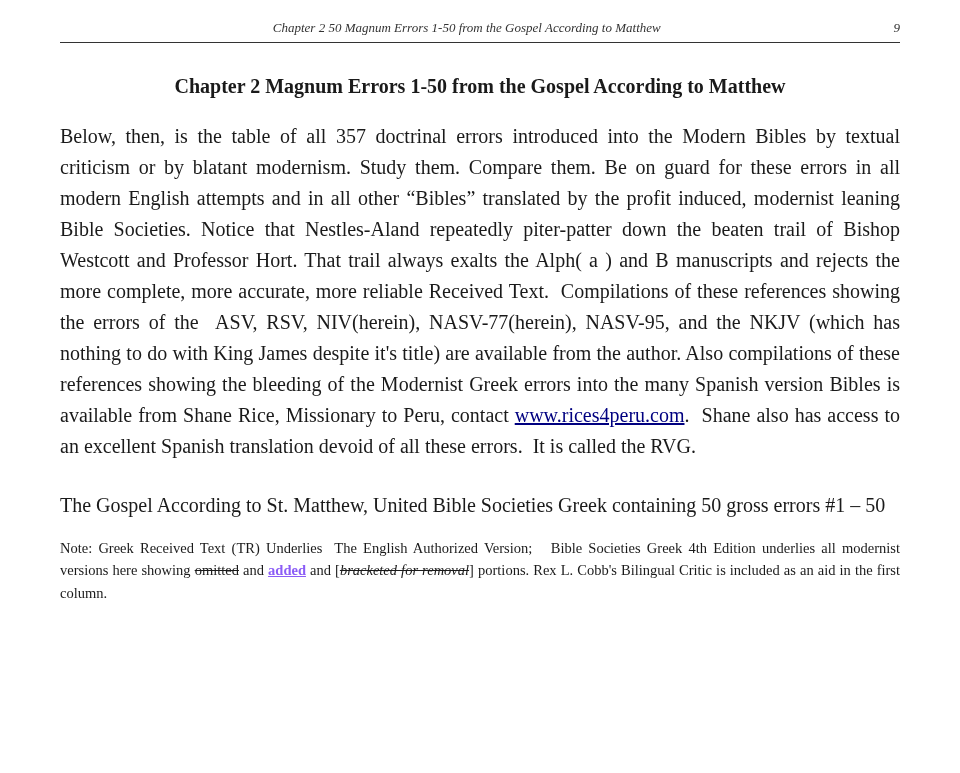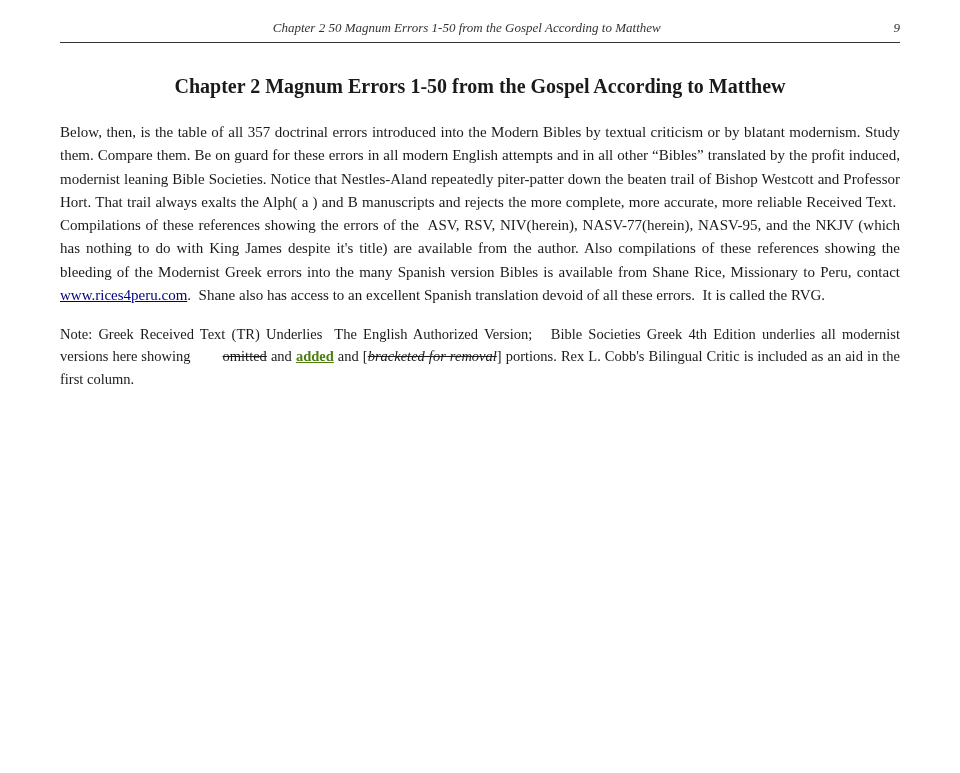--- a/index.html
+++ b/index.html
@@ -49,21 +49,21 @@
 
     .chapter-title {
       font-size: 20px;
       font-weight: bold;
       text-align: center;
       margin-bottom: 22px;
       line-height: 1.3;
     }
 
     .body-text {
-      font-size: 15px;
+      font-size: 20px;
       line-height: 1.55;
       text-align: justify;
       margin-bottom: 10px;
     }
 
     .body-text a, .link {
       color: #000080;
       text-decoration: underline;
     }
 
@@ -74,27 +74,26 @@
 
     .note-section {
       margin-top: 16px;
       font-size: 14.5px;
       line-height: 1.55;
       text-align: justify;
     }
 
     .strikethrough {
       text-decoration: line-through;
-      margin-left: 28px;
     }
 
     .underline-bold {
       text-decoration: underline;
       font-weight: bold;
-      color: #4d7c0f;
+      color: #8b5cf6;
     }
 
     .bracketed-strikethrough {
       text-decoration: line-through;
       font-style: italic;
     }
   </style>
 </head>
 <body>
 
@@ -104,18 +103,21 @@
     <span class="page-header-text">Chapter 2  50 Magnum Errors 1-50 from the Gospel According to Matthew</span>
     <span class="page-number">9</span>
   </div>
 
   <div class="chapter-title">Chapter 2  Magnum Errors 1-50 from the Gospel According to Matthew</div>
 
   <div class="body-text">
     Below, then, is the table of all 357 doctrinal errors introduced into the Modern Bibles by textual criticism or by blatant modernism. Study them. Compare them. Be on guard for these errors in all modern English attempts and in all other “Bibles” translated by the profit induced, modernist leaning Bible Societies. Notice that Nestles-Aland repeatedly piter-patter down the beaten trail of Bishop Westcott and Professor Hort. That trail always exalts the Alph( a ) and B manuscripts and rejects the more complete, more accurate, more reliable Received Text.&nbsp; Compilations of these references showing the errors of the&nbsp; ASV, RSV, NIV(herein), NASV-77(herein), NASV-95, and the NKJV (which has nothing to do with King James despite it's title) are available from the author. Also compilations of these references showing the bleeding of the Modernist Greek errors into the many Spanish version Bibles is available from Shane Rice, Missionary to Peru, contact <span class="link">www.rices4peru.com</span>.&nbsp; Shane also has access to an excellent Spanish translation devoid of all these errors.&nbsp; It is called the RVG.
   </div>
 
+  <div class="body-text section-gap">
+    <span>The Gospel According to St. Matthew, United Bible Societies Greek containing 50 gross errors #1 – 50</span>
+  </div>
 
   <div class="note-section">
     <span>Note: Greek Received Text (TR) Underlies&nbsp; The English Authorized Version;&nbsp;&nbsp; Bible Societies Greek 4th Edition underlies all modernist versions here showing </span><span class="strikethrough">omitted</span><span> and </span><span class="underline-bold">added</span><span> and [</span><span class="bracketed-strikethrough">bracketed for removal</span><span>] portions. Rex L. Cobb's Bilingual Critic is included as an aid in the first column.</span>
   </div>
 
 </div>
 
 </body></html>

